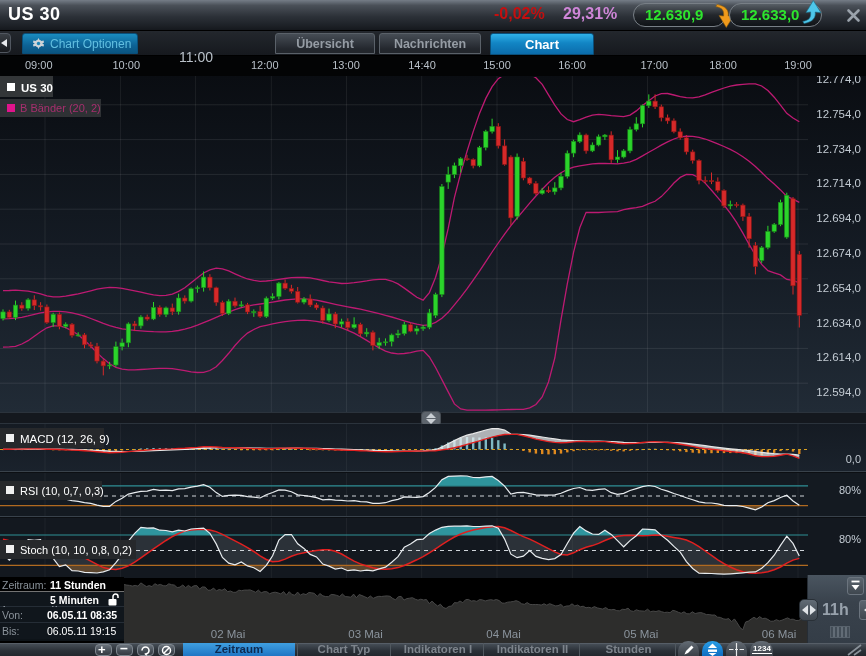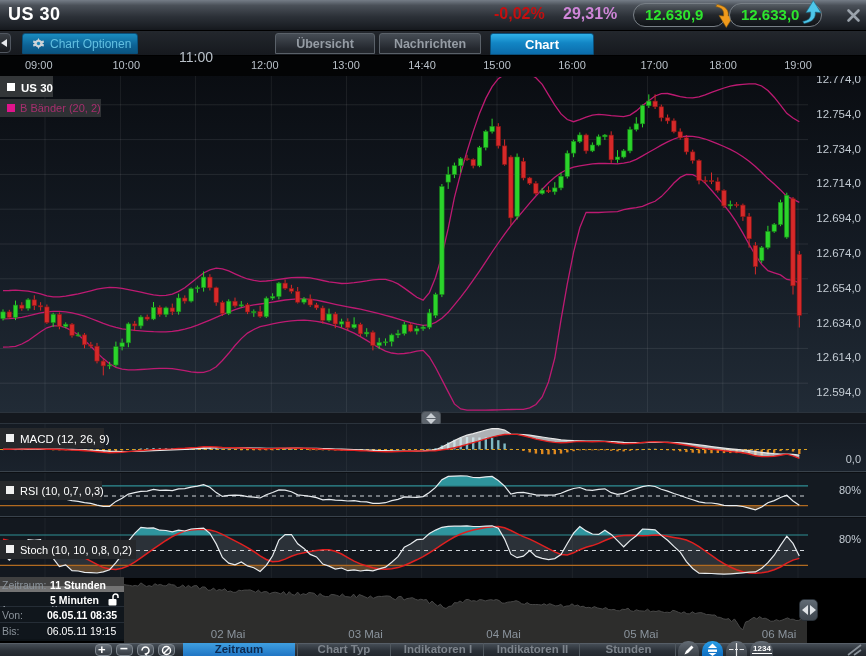--- a/index.html
+++ b/index.html
@@ -586,21 +586,21 @@
 <path d="M124.0,643.0 L124.0,584.6 L126.8,585.1 L129.6,585.4 L132.4,586.1 L135.2,585.4 L138.0,586.2 L140.8,582.9 L143.6,584.7 L146.4,586.6 L149.2,585.6 L152.0,586.6 L154.8,583.7 L157.6,585.2 L160.4,584.4 L163.2,585.7 L166.0,585.9 L168.8,583.8 L171.6,584.7 L174.4,585.1 L177.2,587.6 L180.0,587.1 L182.8,585.0 L185.6,587.7 L188.4,585.4 L191.2,587.5 L194.0,585.8 L196.8,585.6 L199.6,589.1 L202.4,586.9 L205.2,587.1 L208.0,590.3 L210.8,590.1 L213.6,588.1 L216.4,590.9 L219.2,589.5 L222.0,590.3 L224.8,588.7 L227.6,591.7 L230.4,591.0 L233.2,592.3 L236.0,592.3 L238.8,590.2 L241.6,590.7 L244.4,590.1 L247.2,590.1 L250.0,589.9 L252.8,591.0 L255.6,592.3 L258.4,590.1 L261.2,592.8 L264.0,591.7 L266.8,591.7 L269.6,593.8 L272.4,592.6 L275.2,592.2 L278.0,592.9 L280.8,593.9 L283.6,591.6 L286.4,595.2 L289.2,591.7 L292.0,594.6 L294.8,595.2 L297.6,592.1 L300.4,595.2 L303.2,593.7 L306.0,594.6 L308.8,592.5 L311.6,592.8 L314.4,593.4 L317.2,596.4 L320.0,593.6 L322.8,595.8 L325.6,596.6 L328.4,596.7 L331.2,594.5 L334.0,594.7 L336.8,595.4 L339.6,596.5 L342.4,594.0 L345.2,596.6 L348.0,596.8 L350.8,597.2 L353.6,594.1 L356.4,597.7 L359.2,594.5 L362.0,595.6 L364.8,596.8 L367.6,598.1 L370.4,596.0 L373.2,598.4 L376.0,597.1 L378.8,596.3 L381.6,596.5 L384.4,596.1 L387.2,595.9 L390.0,596.3 L392.8,598.5 L395.6,599.8 L398.4,596.7 L401.2,596.4 L404.0,600.1 L406.8,598.6 L409.6,598.2 L412.4,597.7 L415.2,599.2 L418.0,600.2 L420.8,599.2 L423.6,600.0 L426.4,599.5 L429.2,603.6 L432.0,601.2 L434.8,603.8 L437.6,606.0 L440.4,604.2 L443.2,607.4 L446.0,608.5 L448.8,606.4 L451.6,606.1 L454.4,602.6 L457.2,602.9 L460.0,601.0 L462.8,602.7 L465.6,599.7 L468.4,599.4 L471.2,601.1 L474.0,600.7 L476.8,601.4 L479.6,599.6 L482.4,599.9 L485.2,601.0 L488.0,600.2 L490.8,599.7 L493.6,600.3 L496.4,599.5 L499.2,600.6 L502.0,603.1 L504.8,603.2 L507.6,602.2 L510.4,601.9 L513.2,601.5 L516.0,600.7 L518.8,601.6 L521.6,603.8 L524.4,604.3 L527.2,602.6 L530.0,604.4 L532.8,604.6 L535.6,604.5 L538.4,604.6 L541.2,605.1 L544.0,603.8 L546.8,605.2 L549.6,603.7 L552.4,604.7 L555.2,605.9 L558.0,605.7 L560.8,604.4 L563.6,607.0 L566.4,606.0 L569.2,605.9 L572.0,603.8 L574.8,606.0 L577.6,605.0 L580.4,606.8 L583.2,606.2 L586.0,607.8 L588.8,607.3 L591.6,608.1 L594.4,606.6 L597.2,607.9 L600.0,608.5 L602.8,609.1 L605.6,607.5 L608.4,609.5 L611.2,609.8 L614.0,609.4 L616.8,610.7 L619.6,610.8 L622.4,609.3 L625.2,609.5 L628.0,608.2 L630.8,610.9 L633.6,611.4 L636.4,609.8 L639.2,610.8 L642.0,611.0 L644.8,611.2 L647.6,609.2 L650.4,611.7 L653.2,611.1 L656.0,611.5 L658.8,610.7 L661.6,611.7 L664.4,612.5 L667.2,612.2 L670.0,612.7 L672.8,610.3 L675.6,611.0 L678.4,612.3 L681.2,613.3 L684.0,611.8 L686.8,613.8 L689.6,613.8 L692.4,611.8 L695.2,613.6 L698.0,612.9 L700.8,612.6 L703.6,613.4 L706.4,614.6 L709.2,614.6 L712.0,615.1 L714.8,615.0 L717.6,617.2 L720.4,617.4 L723.2,618.8 L726.0,619.3 L728.8,618.6 L731.6,621.7 L734.4,618.9 L737.2,622.9 L740.0,627.6 L742.8,629.8 L745.6,622.0 L748.4,621.1 L751.2,619.0 L754.0,617.3 L756.8,619.0 L759.6,616.6 L762.4,618.6 L765.2,618.2 L768.0,619.5 L770.8,621.3 L773.6,621.1 L776.4,619.7 L779.2,621.0 L782.0,620.2 L784.8,619.0 L787.6,617.9 L790.4,619.4 L793.2,619.2 L796.0,620.5 L798.8,620.4 L801.6,618.8 L804.4,617.7 L807.0,619.0 L807.0,643.0 Z" fill="#2d2d2c"></path>
 <path d="M124.0,584.6 L126.8,585.1 L129.6,585.4 L132.4,586.1 L135.2,585.4 L138.0,586.2 L140.8,582.9 L143.6,584.7 L146.4,586.6 L149.2,585.6 L152.0,586.6 L154.8,583.7 L157.6,585.2 L160.4,584.4 L163.2,585.7 L166.0,585.9 L168.8,583.8 L171.6,584.7 L174.4,585.1 L177.2,587.6 L180.0,587.1 L182.8,585.0 L185.6,587.7 L188.4,585.4 L191.2,587.5 L194.0,585.8 L196.8,585.6 L199.6,589.1 L202.4,586.9 L205.2,587.1 L208.0,590.3 L210.8,590.1 L213.6,588.1 L216.4,590.9 L219.2,589.5 L222.0,590.3 L224.8,588.7 L227.6,591.7 L230.4,591.0 L233.2,592.3 L236.0,592.3 L238.8,590.2 L241.6,590.7 L244.4,590.1 L247.2,590.1 L250.0,589.9 L252.8,591.0 L255.6,592.3 L258.4,590.1 L261.2,592.8 L264.0,591.7 L266.8,591.7 L269.6,593.8 L272.4,592.6 L275.2,592.2 L278.0,592.9 L280.8,593.9 L283.6,591.6 L286.4,595.2 L289.2,591.7 L292.0,594.6 L294.8,595.2 L297.6,592.1 L300.4,595.2 L303.2,593.7 L306.0,594.6 L308.8,592.5 L311.6,592.8 L314.4,593.4 L317.2,596.4 L320.0,593.6 L322.8,595.8 L325.6,596.6 L328.4,596.7 L331.2,594.5 L334.0,594.7 L336.8,595.4 L339.6,596.5 L342.4,594.0 L345.2,596.6 L348.0,596.8 L350.8,597.2 L353.6,594.1 L356.4,597.7 L359.2,594.5 L362.0,595.6 L364.8,596.8 L367.6,598.1 L370.4,596.0 L373.2,598.4 L376.0,597.1 L378.8,596.3 L381.6,596.5 L384.4,596.1 L387.2,595.9 L390.0,596.3 L392.8,598.5 L395.6,599.8 L398.4,596.7 L401.2,596.4 L404.0,600.1 L406.8,598.6 L409.6,598.2 L412.4,597.7 L415.2,599.2 L418.0,600.2 L420.8,599.2 L423.6,600.0 L426.4,599.5 L429.2,603.6 L432.0,601.2 L434.8,603.8 L437.6,606.0 L440.4,604.2 L443.2,607.4 L446.0,608.5 L448.8,606.4 L451.6,606.1 L454.4,602.6 L457.2,602.9 L460.0,601.0 L462.8,602.7 L465.6,599.7 L468.4,599.4 L471.2,601.1 L474.0,600.7 L476.8,601.4 L479.6,599.6 L482.4,599.9 L485.2,601.0 L488.0,600.2 L490.8,599.7 L493.6,600.3 L496.4,599.5 L499.2,600.6 L502.0,603.1 L504.8,603.2 L507.6,602.2 L510.4,601.9 L513.2,601.5 L516.0,600.7 L518.8,601.6 L521.6,603.8 L524.4,604.3 L527.2,602.6 L530.0,604.4 L532.8,604.6 L535.6,604.5 L538.4,604.6 L541.2,605.1 L544.0,603.8 L546.8,605.2 L549.6,603.7 L552.4,604.7 L555.2,605.9 L558.0,605.7 L560.8,604.4 L563.6,607.0 L566.4,606.0 L569.2,605.9 L572.0,603.8 L574.8,606.0 L577.6,605.0 L580.4,606.8 L583.2,606.2 L586.0,607.8 L588.8,607.3 L591.6,608.1 L594.4,606.6 L597.2,607.9 L600.0,608.5 L602.8,609.1 L605.6,607.5 L608.4,609.5 L611.2,609.8 L614.0,609.4 L616.8,610.7 L619.6,610.8 L622.4,609.3 L625.2,609.5 L628.0,608.2 L630.8,610.9 L633.6,611.4 L636.4,609.8 L639.2,610.8 L642.0,611.0 L644.8,611.2 L647.6,609.2 L650.4,611.7 L653.2,611.1 L656.0,611.5 L658.8,610.7 L661.6,611.7 L664.4,612.5 L667.2,612.2 L670.0,612.7 L672.8,610.3 L675.6,611.0 L678.4,612.3 L681.2,613.3 L684.0,611.8 L686.8,613.8 L689.6,613.8 L692.4,611.8 L695.2,613.6 L698.0,612.9 L700.8,612.6 L703.6,613.4 L706.4,614.6 L709.2,614.6 L712.0,615.1 L714.8,615.0 L717.6,617.2 L720.4,617.4 L723.2,618.8 L726.0,619.3 L728.8,618.6 L731.6,621.7 L734.4,618.9 L737.2,622.9 L740.0,627.6 L742.8,629.8 L745.6,622.0 L748.4,621.1 L751.2,619.0 L754.0,617.3 L756.8,619.0 L759.6,616.6 L762.4,618.6 L765.2,618.2 L768.0,619.5 L770.8,621.3 L773.6,621.1 L776.4,619.7 L779.2,621.0 L782.0,620.2 L784.8,619.0 L787.6,617.9 L790.4,619.4 L793.2,619.2 L796.0,620.5 L798.8,620.4 L801.6,618.8 L804.4,617.7 L807.0,619.0" fill="none" stroke="#474747" stroke-width="1"></path>
 <text x="228" y="637.5" text-anchor="middle" font-family="Liberation Sans, sans-serif" font-size="11.5" fill="#8b949d">02 Mai</text>
 <text x="365.5" y="637.5" text-anchor="middle" font-family="Liberation Sans, sans-serif" font-size="11.5" fill="#8b949d">03 Mai</text>
 <text x="503.5" y="637.5" text-anchor="middle" font-family="Liberation Sans, sans-serif" font-size="11.5" fill="#8b949d">04 Mai</text>
 <text x="641" y="637.5" text-anchor="middle" font-family="Liberation Sans, sans-serif" font-size="11.5" fill="#8b949d">05 Mai</text>
 <text x="779" y="637.5" text-anchor="middle" font-family="Liberation Sans, sans-serif" font-size="11.5" fill="#8b949d">06 Mai</text>
 </svg>
 
 <div class="abs" style="left:0;top:577px;width:124px;height:64px;background:#0d1318">
-  <div style="height:15px;border-bottom:6px solid #737373;background:#404040;position:relative">
+  <div style="height:15px;border-bottom:1px solid #737373;background:#000000;position:relative">
     <span style="position:absolute;left:2px;top:2px;font-size:10.5px;color:#8a929a">Zeitraum:</span>
     <span style="position:absolute;left:50px;top:2px;font-size:10.5px;font-weight:bold;color:#fff">11 Stunden</span>
   </div>
   <div style="height:15px;border-bottom:1px solid #252d36;background:#10161c;position:relative">
     <span style="position:absolute;left:2px;top:12px;font-size:16px;color:#8a929a">Intervall:</span>
     <span style="position:absolute;left:50px;top:2px;font-size:10.5px;font-weight:bold;color:#fff">5 Minuten</span>
     <svg style="position:absolute;left:107px;top:1px" width="13" height="13" viewBox="0 0 13 13">
           <path d="M6 6 L6 3.6 A2.5 2.5 0 0 1 11 3.6 L11 5" fill="none" stroke="#fff" stroke-width="1.5"></path>
           <rect x="1.5" y="6" width="8" height="6.5" rx="1" fill="#fff"></rect>
         </svg>
@@ -608,20 +608,36 @@
   <div style="height:16px;border-bottom:1px solid #252d36;background:#10161c;position:relative">
     <span style="position:absolute;left:2px;top:2px;font-size:10.5px;color:#8a929a">Von:</span>
     <span style="position:absolute;left:47px;top:2px;font-size:10.5px;font-weight:bold;color:#fff">06.05.11 08:35</span>
   </div>
   <div style="height:16px;background:#10161c;position:relative">
     <span style="position:absolute;left:2px;top:2px;font-size:10.5px;color:#8a929a">Bis:</span>
     <span style="position:absolute;left:47px;top:2px;font-size:10.5px;font-weight:normal;color:#fff">06.05.11 19:15</span>
   </div>
 </div>
 
+<div class="abs" style="left:807px;top:575px;width:59px;height:68px;background:linear-gradient(#4a5560,#39424c 40%,#343d47);border-left:1px solid #262d35">
+  <div style="position:absolute;left:39px;top:2px;width:17px;height:18px;background:linear-gradient(#5b656f,#3f474f);border:1px solid #6b747e;border-radius:3px"></div>
+  <svg style="position:absolute;left:42px;top:5px" width="11" height="12" viewBox="0 0 11 12">
+        <path d="M1.5 1.5 L9.5 1.5" stroke="#fff" stroke-width="1.8"></path>
+        <path d="M5.5 10 L1.5 5 L9.5 5 Z" fill="#fff"></path>
+      </svg>
+  <div style="position:absolute;left:14px;top:26px;width:31px;height:17px;font-size:16px;font-weight:bold;color:#98a2ac">11h</div>
+  <div style="position:absolute;left:51px;top:25px;width:15px;height:20px;background:linear-gradient(#5b656f,#3f474f);border:1px solid #6b747e;border-radius:3px"></div>
+  <svg style="position:absolute;left:54px;top:30px" width="8" height="10" viewBox="0 0 8 10">
+        <path d="M7 1 L2 5 L7 9 Z" fill="#e8eaec"></path>
+      </svg>
+  <div style="position:absolute;left:22px;top:51px;width:20px;height:12px;background:#434d57;border:1px solid #58626c"></div>
+  <svg style="position:absolute;left:24px;top:52px" width="17" height="10" viewBox="0 0 17 10">
+        <path d="M2 0 L2 10 M6 0 L6 10 M10 0 L10 10 M14 0 L14 10" stroke="#707a84" stroke-width="1.4"></path>
+      </svg>
+</div>
 
 <div class="abs" style="left:799px;top:599px;width:19px;height:22px;background:linear-gradient(#626c76,#49525b 60%,#3f474f);border:1px solid #293037;border-radius:5px"></div>
 <div class="abs" style="left:802px;top:605px;width:0;height:0;border-top:5px solid transparent;border-bottom:5px solid transparent;border-right:6px solid #dfe3e7"></div>
 <div class="abs" style="left:810px;top:605px;width:0;height:0;border-top:5px solid transparent;border-bottom:5px solid transparent;border-left:6px solid #dfe3e7"></div>
 
 <div class="abs" style="left:0;top:643px;width:866px;height:13px;background:linear-gradient(#454d56,#2b3138 55%,#22272d);border-top:1px solid #565e67"></div>
 <div class="abs" style="left:95px;top:644px;width:17px;height:12px;background:linear-gradient(#6a727b,#454c54 60%,#353b42);border:1px solid #7d858d;border-radius:4px"></div>
 <div class="abs" style="left:98px;top:644px;width:11px;height:11px;font-size:13px;font-weight:bold;color:#fff;line-height:11px">+</div>
 <div class="abs" style="left:116px;top:644px;width:17px;height:12px;background:linear-gradient(#6a727b,#454c54 60%,#353b42);border:1px solid #7d858d;border-radius:4px"></div>
 <div class="abs" style="left:120px;top:643px;width:11px;height:11px;font-size:14px;font-weight:bold;color:#fff;line-height:11px">–</div>

